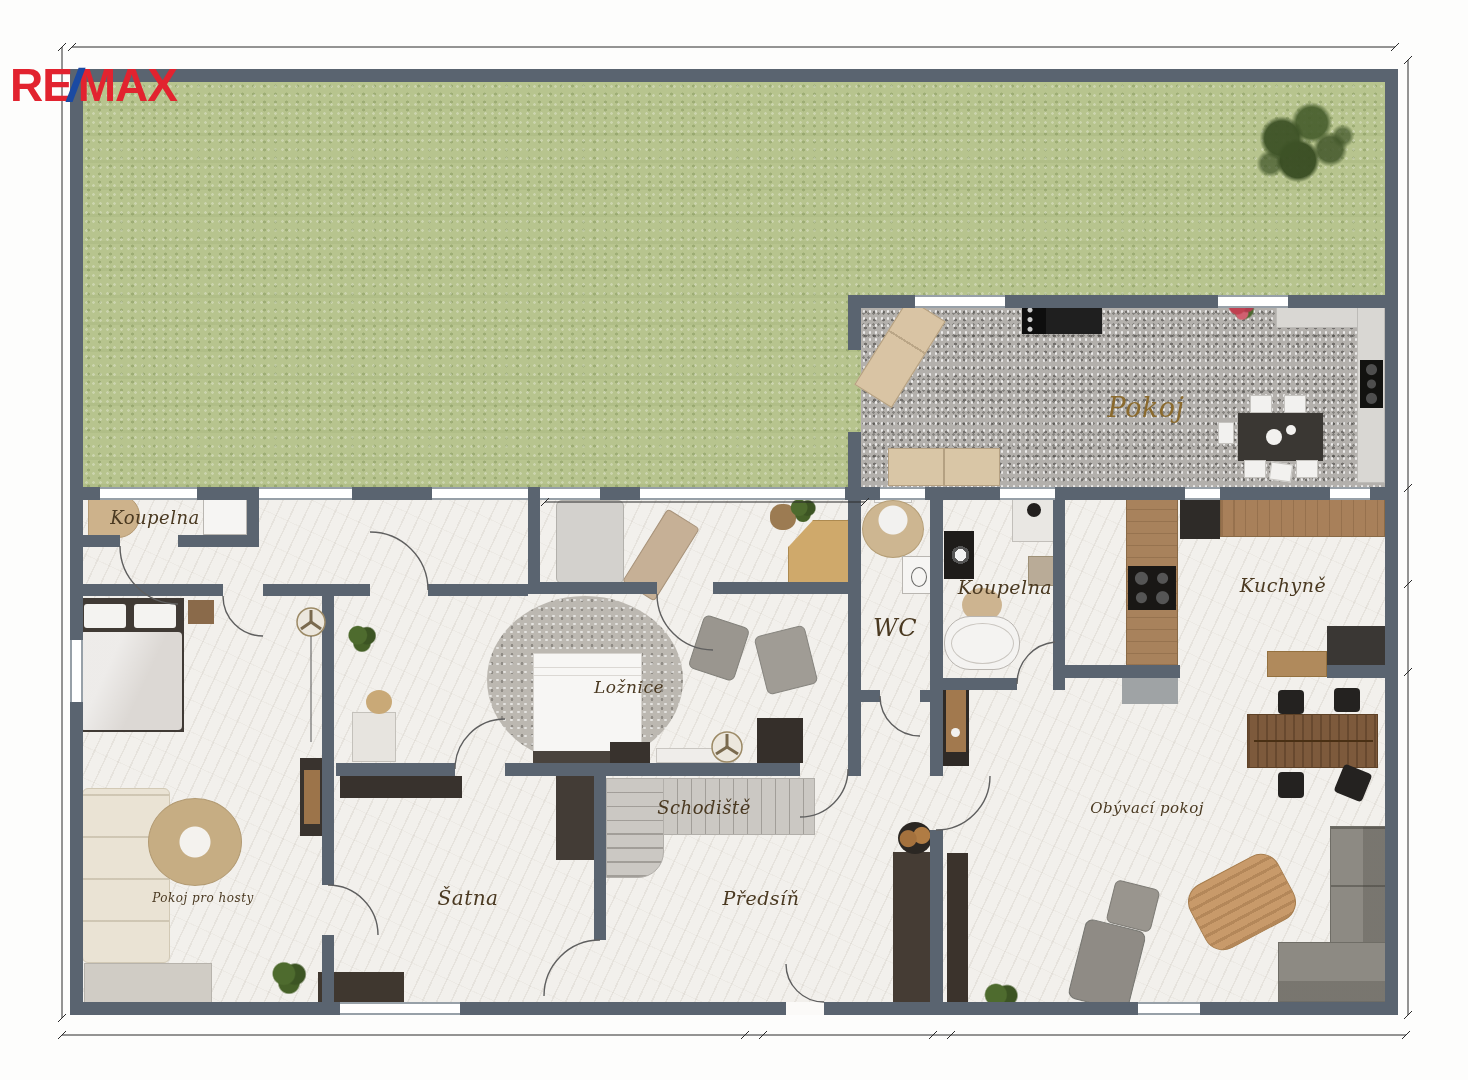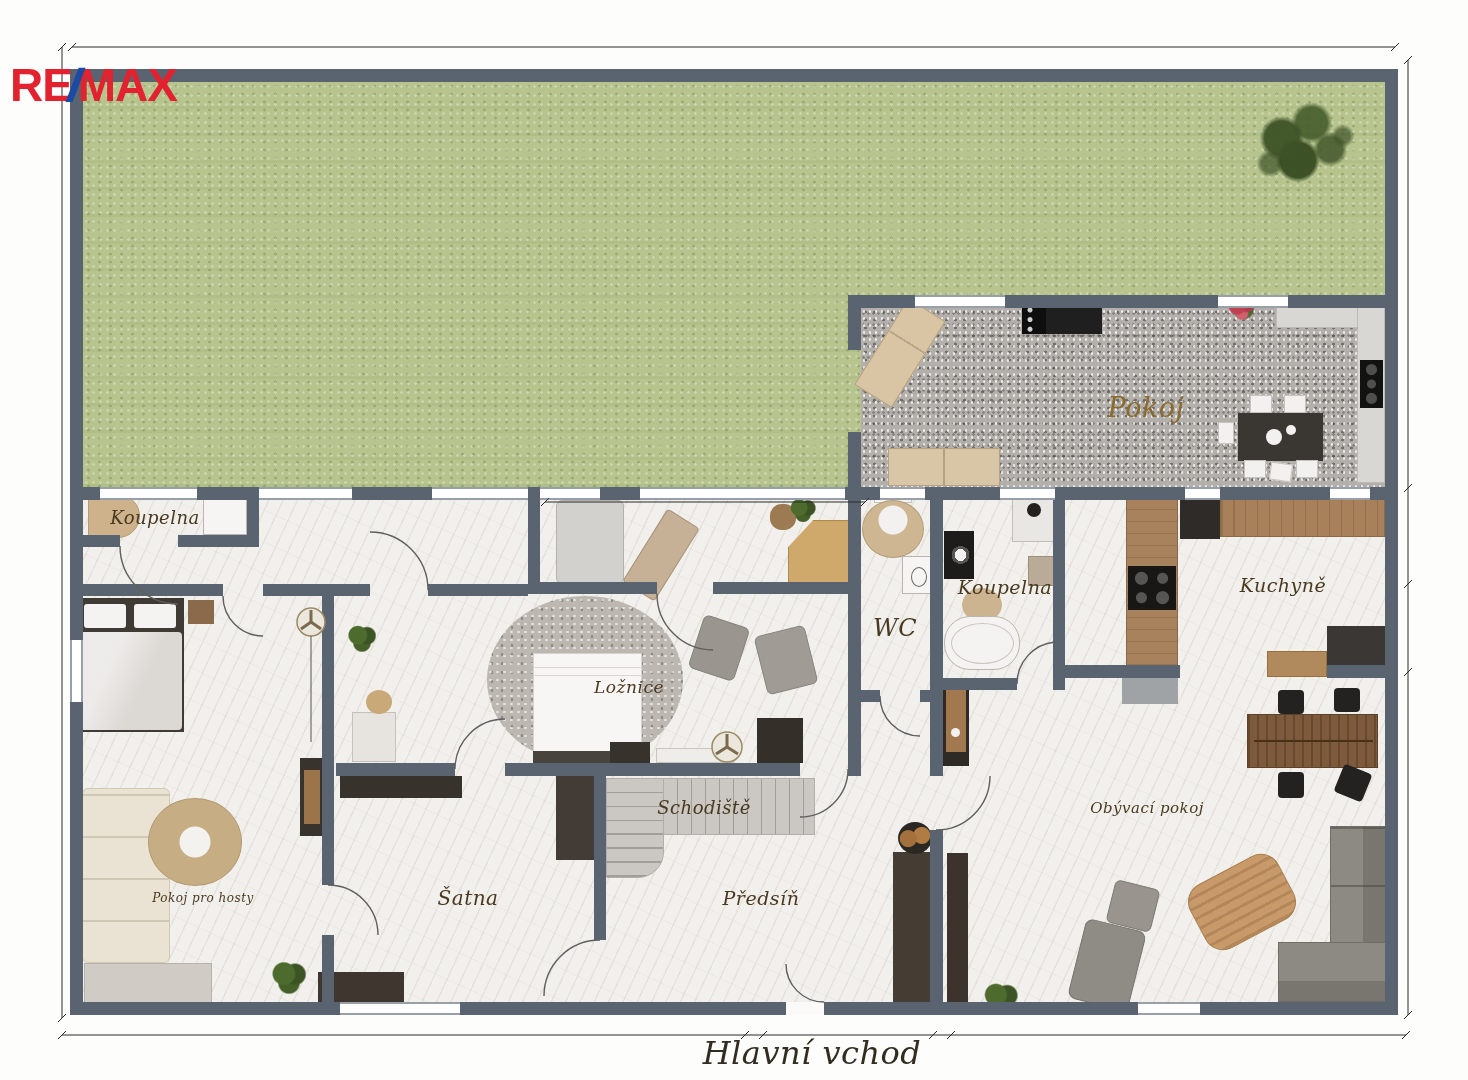--- a/index.html
+++ b/index.html
@@ -301,19 +301,18 @@
   <div class="lbl" style="left:1146px;top:407px;font-size:27px;color:#8a6a2e;">Pokoj</div>
   <div class="lbl" style="left:895px;top:628px;font-size:24px;">WC</div>
   <div class="lbl" style="left:1005px;top:587px;font-size:19px;">Koupelna</div>
   <div class="lbl" style="left:1283px;top:585px;font-size:19px;">Kuchyně</div>
   <div class="lbl" style="left:588px;top:687px;font-size:17px;margin-left:41px;">Ložnice</div>
   <div class="lbl" style="left:704px;top:807px;font-size:18px;">Schodiště</div>
   <div class="lbl" style="left:761px;top:898px;font-size:19px;">Předsíň</div>
   <div class="lbl" style="left:203px;top:898px;font-size:12px;">Pokoj pro hosty</div>
   <div class="lbl" style="left:468px;top:898px;font-size:20px;">Šatna</div>
   <div class="lbl" style="left:1147px;top:808px;font-size:15px;">Obývací pokoj</div>
-  <div class="lbl" style="left:812px;top:1053px;font-size:32px;color:#332c20;">Hlavní vchod</div>
 
   <div class="logo">
     <span class="red">RE</span><span class="blue">/</span><span class="red">MAX</span>
   </div>
 
 </div>
 
 </body></html>

